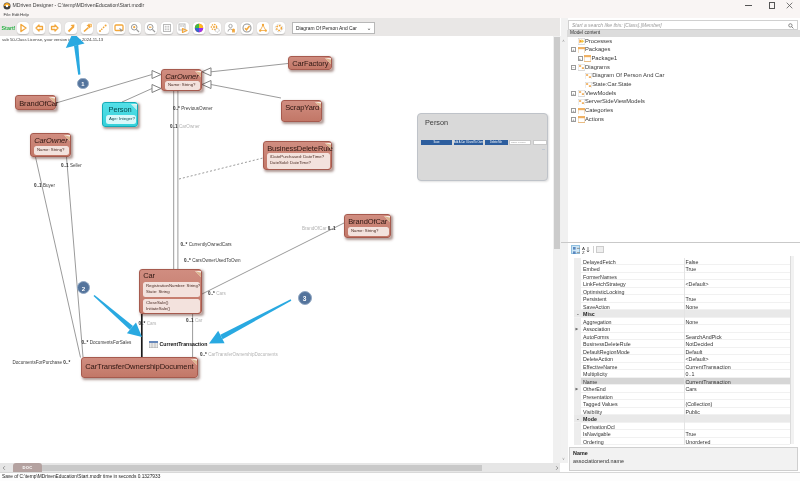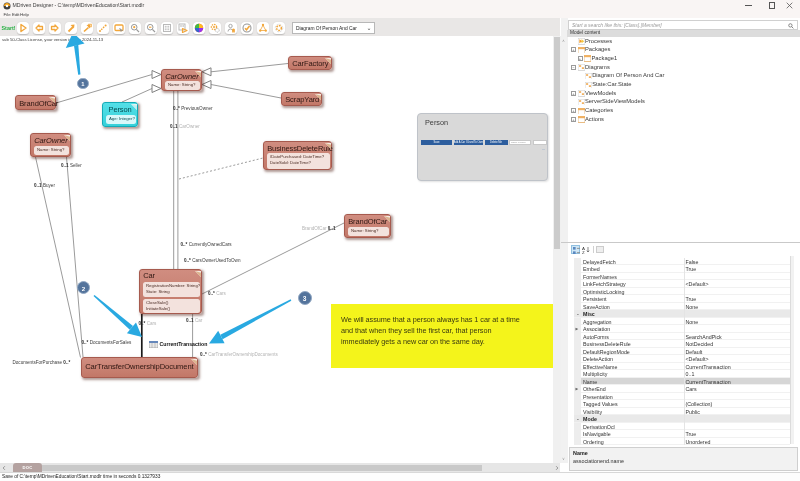--- a/index.html
+++ b/index.html
@@ -247,21 +247,21 @@
             <path d="M0 0 L10 10 L10 3 Z" fill="#dcb48e"></path>
           </svg>
         </div>
         <div class="cls abs" style="left:288px;top:20px;width:44px;height:14px;">
     <div class="ttl" style="top:2px;font-size:7.5px;">CarFactory</div>
     <svg class="fold" viewBox="0 0 10 10">
             <path d="M0 0 L10 0 L10 10 Z" fill="#f9f3ee" opacity=".9"></path>
             <path d="M0 0 L10 10 L10 3 Z" fill="#dcb48e"></path>
           </svg>
         </div>
-        <div class="cls abs" style="left:281px;top:56px;width:41px;height:14px;">
+        <div class="cls abs" style="left:281px;top:64px;width:41px;height:22px;">
     <div class="ttl" style="top:2px;font-size:7.5px;">ScrapYard</div>
     <svg class="fold" viewBox="0 0 10 10">
             <path d="M0 0 L10 0 L10 10 Z" fill="#f9f3ee" opacity=".9"></path>
             <path d="M0 0 L10 10 L10 3 Z" fill="#dcb48e"></path>
           </svg>
         </div>
         <div class="cls abs" style="left:102px;top:66px;width:36px;height:25px;background:linear-gradient(#55dfe7,#36d1da);border-color:#14abb7;">
     <div class="ttl" style="top:1.5px;left:5.5px;font-size:7.5px;color:#074d52;">Person</div>
     <svg class="fold" viewBox="0 0 10 10">
             <path d="M0 0 L10 0 L10 10 Z" fill="#f9f3ee" opacity=".9"></path>
@@ -352,23 +352,20 @@
 
     <div id="pwin" class="abs">
       <div class="abs" style="left:7px;top:4px;font-size:7.3px;color:#3c3c3c">Person</div>
       <div class="pbtn" style="left:3px;width:31px">Save</div>
       <div class="pbtn" style="left:35.5px;width:29px">Add A Car I Used To Own</div>
       <div class="pbtn" style="left:66.5px;width:23px">Delete Me</div>
       <div class="pinput" style="left:91px;width:22px">Name Person</div>
       <div class="pinput" style="left:115px;width:14px"></div>
       <div class="abs" style="left:124px;top:33px;font-size:3px;color:#3a6ab0">...</div>
     </div>
-    <div id="note" class="abs">
-        <div>We will assume that a person always has 1 car at a time<br>and that when they sell the first car, that person<br>immediately gets a new car on the same day.</div>
-      </div>
     <svg id="arrows" class="abs" style="left:0;top:0" width="553" height="427">
         <polygon points="73,-3.5 65.8,12 84.5,7.5" fill="#29a9e1"></polygon>
         <polygon points="74,9.8 78.3,8.8 80.4,38.5 78.2,38.7" fill="#29a9e1"></polygon>
         <polygon points="93.5,260.1 94.5,258.9 133,290 129.8,293.8" fill="#29a9e1"></polygon>
         <polygon points="142,301 136,286.6 126.9,297.2" fill="#29a9e1"></polygon>
         <polygon points="290.7,263.3 291.3,264.7 222.6,303.2 220.3,298.8" fill="#29a9e1"></polygon>
         <polygon points="209,307.5 218.2,294.8 224.6,307.2" fill="#29a9e1"></polygon>
       </svg>
     <div class="numc" style="left:77.1px;top:41.6px;width:11.5px;height:11.5px;line-height:11.5px;font-size:5.8px">1</div>
     <div class="numc" style="left:76.9px;top:245.2px;width:13px;height:13px;line-height:13px;font-size:6.2px">2</div>

